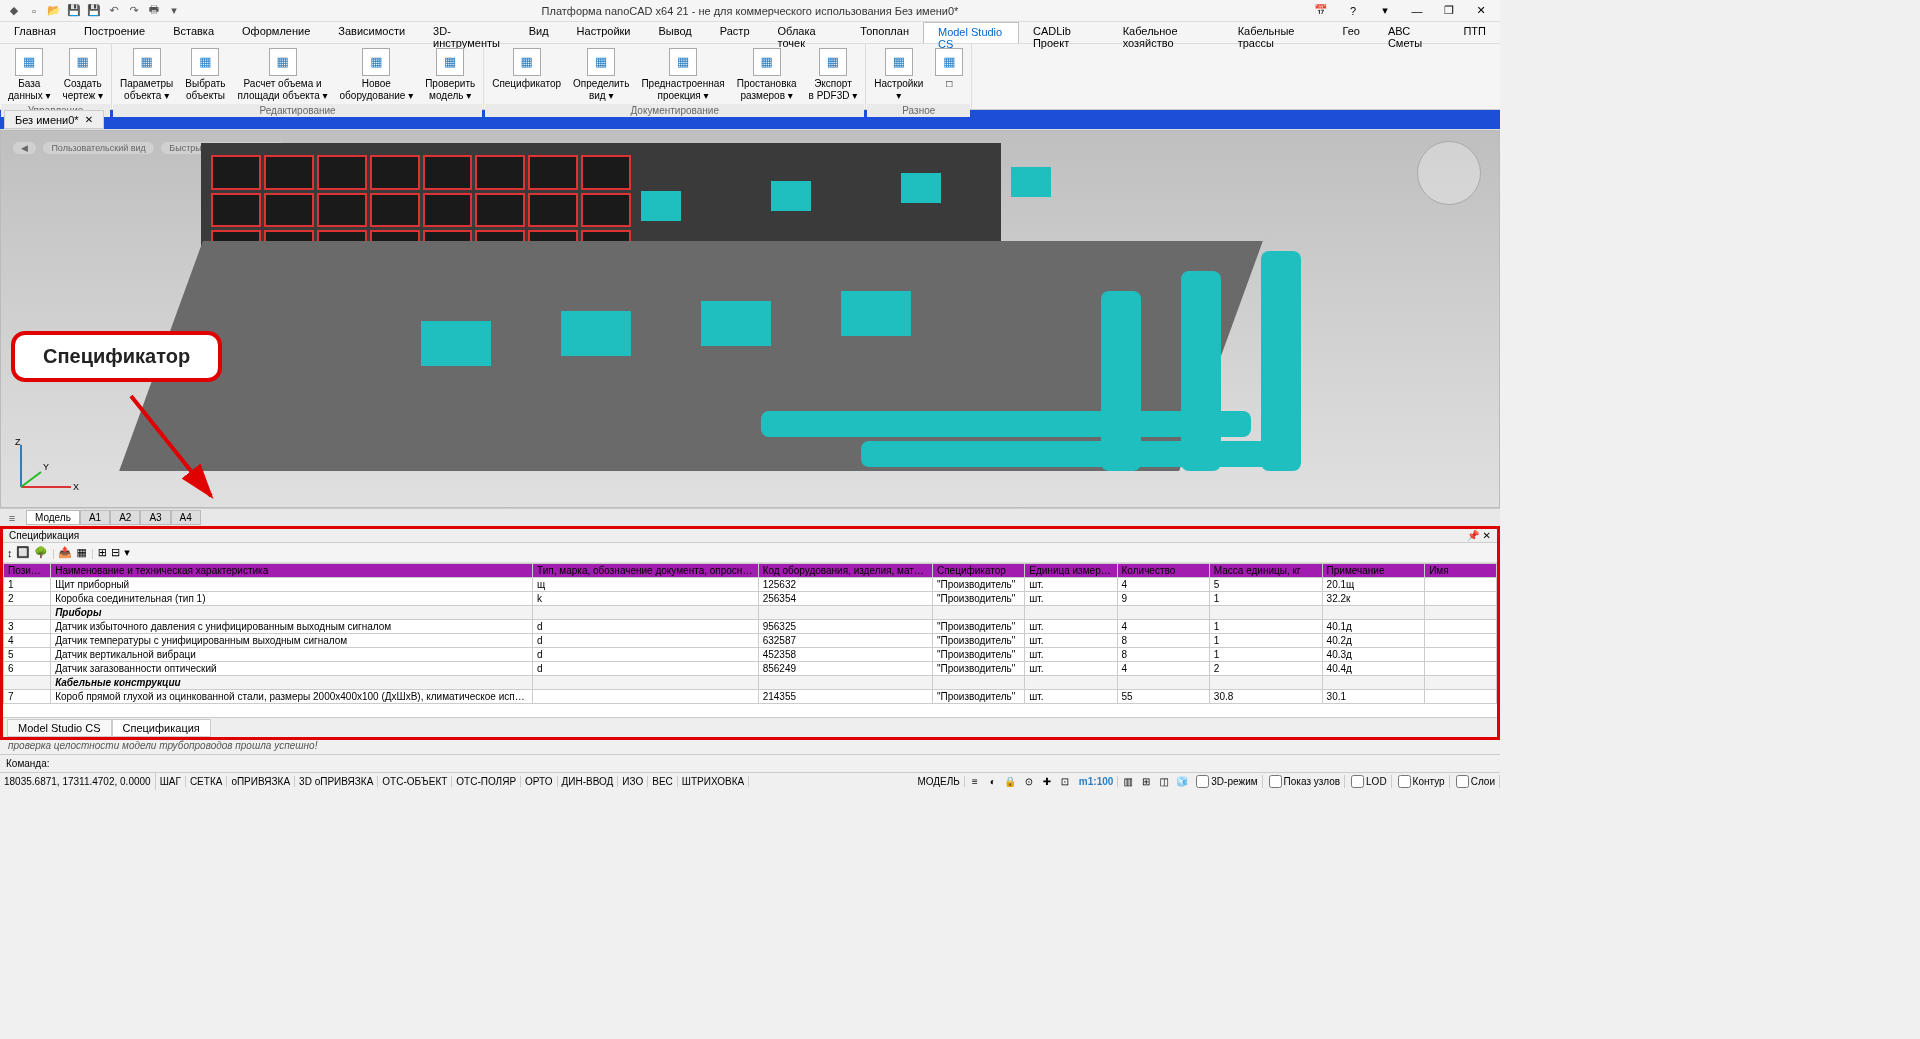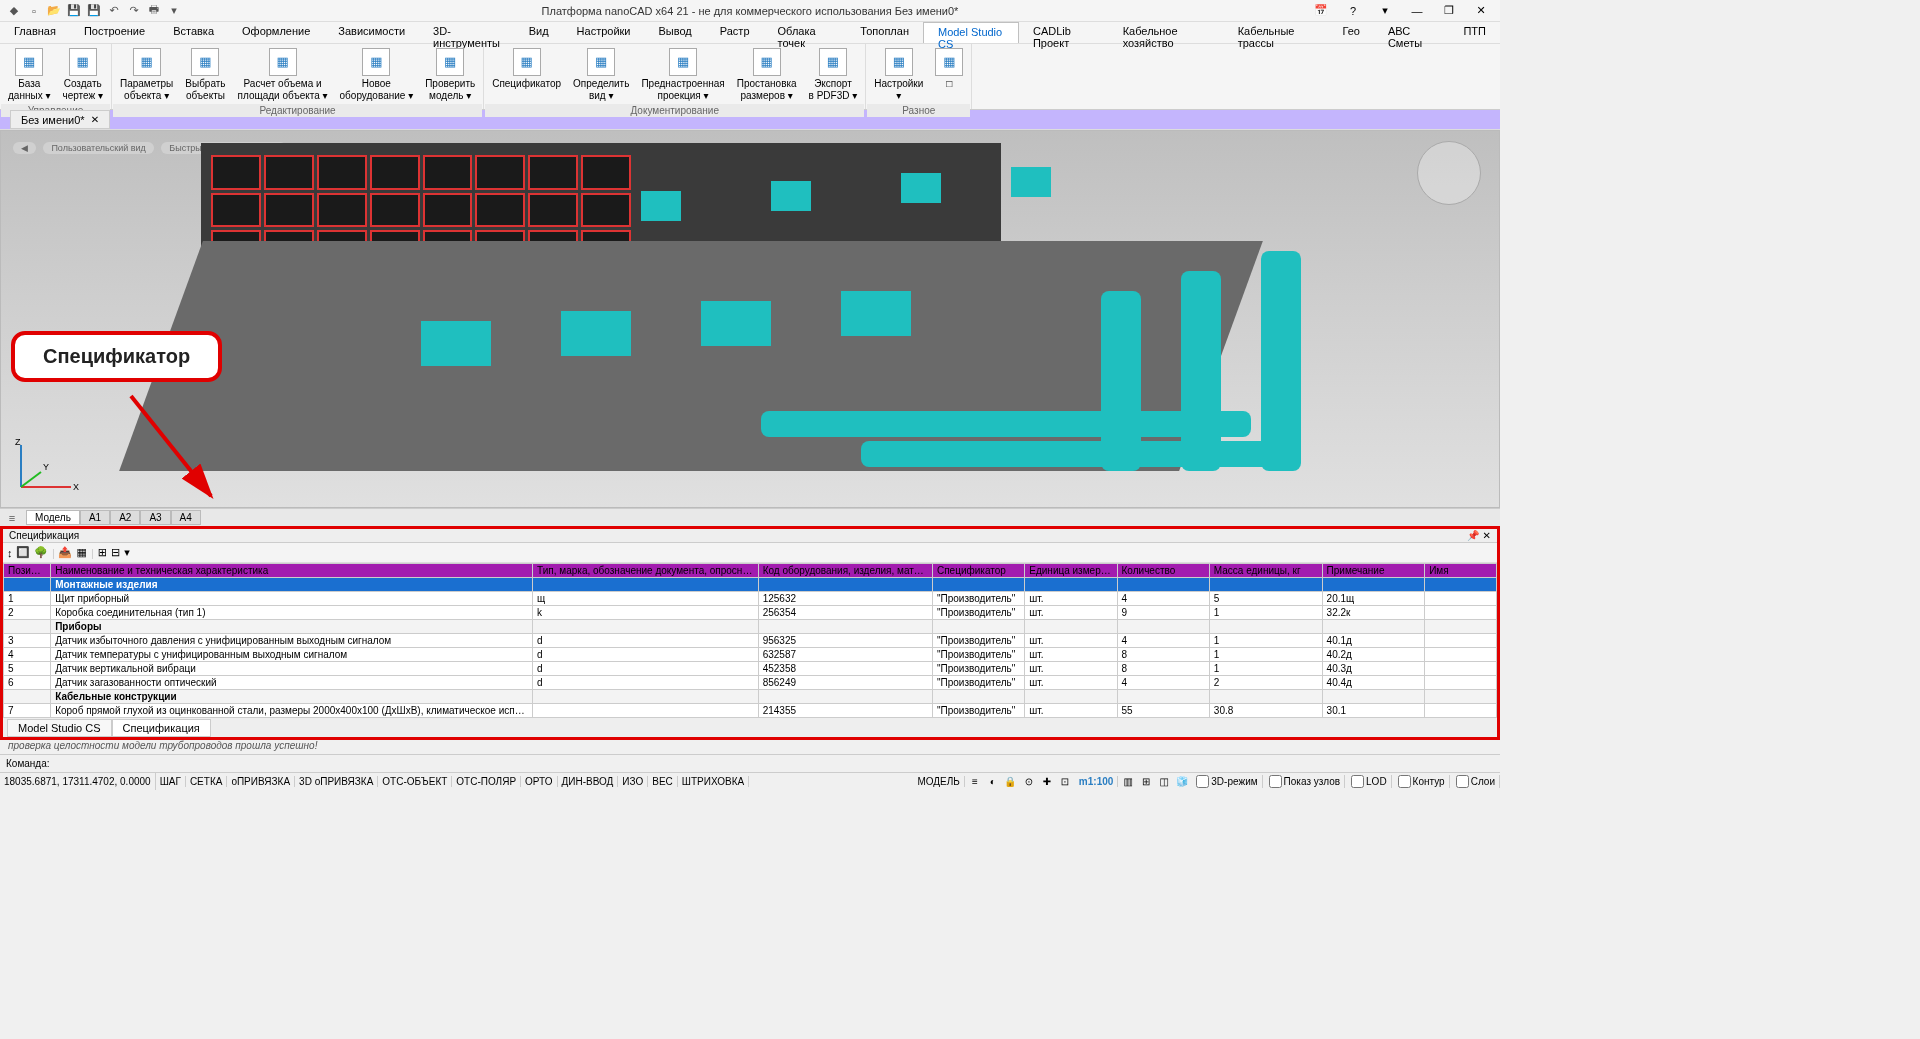--- a/index.html
+++ b/index.html
@@ -12,21 +12,21 @@
 .winbtn { width:30px; height:20px; display:flex; align-items:center; justify-content:center; font-size:11px; cursor:pointer;}
 .menubar { height:22px; background:#f5f5f5; display:flex; border-bottom:1px solid #ddd;}
 .menuitem { padding:3px 14px; font-size:11px; cursor:pointer;}
 .menuitem.active { background:#fff; border:1px solid #c0c0c0; border-bottom:none; color:#0066cc;}
 .ribbon { height:66px; background:#f5f5f5; display:flex; border-bottom:1px solid #ccc;}
 .rgroup { border-right:1px solid #ddd; display:flex; flex-direction:column; justify-content:space-between; padding:1px;}
 .rgroup-body { display:flex; align-items:flex-start; gap:2px; padding:2px;}
 .rbtn { display:flex; flex-direction:column; align-items:center; justify-content:flex-start; padding:1px 5px; font-size:10px; cursor:pointer; text-align:center; line-height:1.15;}
 .rbtn-icon { width:28px; height:28px; border:1px solid #aaa; background:#fff; margin-bottom:2px; font-size:13px; display:flex; align-items:center; justify-content:center; color:#2a7ec2;}
 .rgroup-label { font-size:10px; color:#666; text-align:center; padding:1px; background:#eaeaea;}
-.doctabs { height:20px; background:#c4b5fd; display:flex; border-bottom:1px solid #ddd; padding-left:10px;}
+.doctabs { height:20px; background:#1d4ed8; display:flex; border-bottom:1px solid #ddd; padding-left:4px;}
 .doctab { padding:2px 10px; font-size:11px; background:#eee; border:1px solid #ccc; display:flex; align-items:center; gap:6px;}
 .doctab .x { font-size:10px; cursor:pointer;}
 .viewport { position:relative; height:378px; background:#d8d8d8; border:1px solid #bbb; overflow:hidden;}
 .vp-bg { position:absolute; inset:0; background:linear-gradient(180deg,#bfbfbf 0%,#d0d0d0 50%,#e0e0e0 100%);}
 .vp-floor { position:absolute; left:160px; top:110px; width:1060px; height:230px; background:#6a6a6a; transform:skewX(-20deg);}
 .vp-wall { position:absolute; left:200px; top:12px; width:800px; height:130px; background:#3a3a3a;}
 .vp-wall-grid { position:absolute; left:210px; top:24px; width:420px; height:110px; display:grid; grid-template-columns:repeat(8,1fr); grid-template-rows:repeat(3,1fr); gap:3px;}
 .vp-wall-grid div { border:2px solid #d33; background:#1a1a1a;}
 .unit { position:absolute; width:70px; height:45px; background:#1fbfbf;}
 .pipe { position:absolute; height:26px; background:#1fbfbf; border-radius:8px;}
@@ -41,21 +41,21 @@
 .lt-tab.inact { background:#ddd;}
 .spec-panel { border:3px solid #e00000; display:flex; flex-direction:column; height:214px; background:#fff;}
 .spec-title { font-size:10px; padding:1px 6px; background:#eee; border-bottom:1px solid #ccc; display:flex; justify-content:space-between;}
 .spec-toolbar { height:20px; background:#f4f4f4; display:flex; align-items:center; gap:4px; padding:0 4px; border-bottom:1px solid #ddd; font-size:11px;}
 .spec-desc { font-size:10px; color:#333; padding:2px 6px; background:#fafafa;}
 .spec-table { flex:1; overflow:auto;}
 table { border-collapse:collapse; width:100%; table-layout:fixed;}
 th,td { border:1px solid #ccc; font-size:10px; padding:1px 4px; text-align:left; white-space:nowrap; overflow:hidden; text-overflow:ellipsis;}
 th { background:#a21caf; font-weight:400;}
 tr.group td { background:#1a6fd0; color:#fff; font-weight:700;}
-tr.group2 td { background:#f3f3f3; font-weight:700;}
+tr.group2 td { background:#f3f3f3; font-weight:700;font-style:italic;}
 .bottom-tabs { height:20px; background:#eee; display:flex; align-items:center; font-size:11px; border-top:1px solid #ccc; padding-left:4px;}
 .btab { padding:2px 10px; border:1px solid #ccc; background:#f7f7f7; cursor:pointer;}
 .cmdlog { height:14px; font-size:10px; color:#555; padding:0 8px; font-style:italic; overflow:hidden;}
 .cmdline { height:18px; display:flex; align-items:center; font-size:10px; padding:0 6px; border-top:1px solid #ccc;}
 .cmdline input { flex:1; border:none; outline:none; font-size:10px; background:transparent;}
 .statusbar { height:18px; background:#f0f0f0; display:flex; align-items:center; font-size:10px; border-top:1px solid #ccc;}
 .sb-cell { padding:0 4px; border-right:1px solid #ccc; height:100%; display:flex; align-items:center; cursor:pointer;}
 .sb-right { margin-left:auto; display:flex; align-items:center; gap:2px;}
 .sb-right .ico { width:16px; height:16px; display:flex; align-items:center; justify-content:center; font-size:10px;}
 </style>
@@ -297,32 +297,20 @@
             <th style="width: 170px;">Код оборудования, изделия, материала</th>
             <th style="width: 90px;">Спецификатор</th>
             <th style="width: 90px;">Единица измерения</th>
             <th style="width: 90px;">Количество</th>
             <th style="width: 110px;">Масса единицы, кг</th>
             <th style="width: 100px;">Примечание</th>
             <th style="width: 70px;">Имя</th>
           </tr>
         </thead>
         <tbody id="specbody">
-          <tr class="group">
-            <td></td>
-            <td>Монтажные изделия</td>
-            <td></td>
-            <td></td>
-            <td></td>
-            <td></td>
-            <td></td>
-            <td></td>
-            <td></td>
-            <td></td>
-          </tr>
           <tr>
             <td>1</td>
             <td>Щит приборный</td>
             <td>щ</td>
             <td>125632</td>
             <td>"Производитель"</td>
             <td>шт.</td>
             <td>4</td>
             <td>5</td>
             <td>20.1щ</td>

